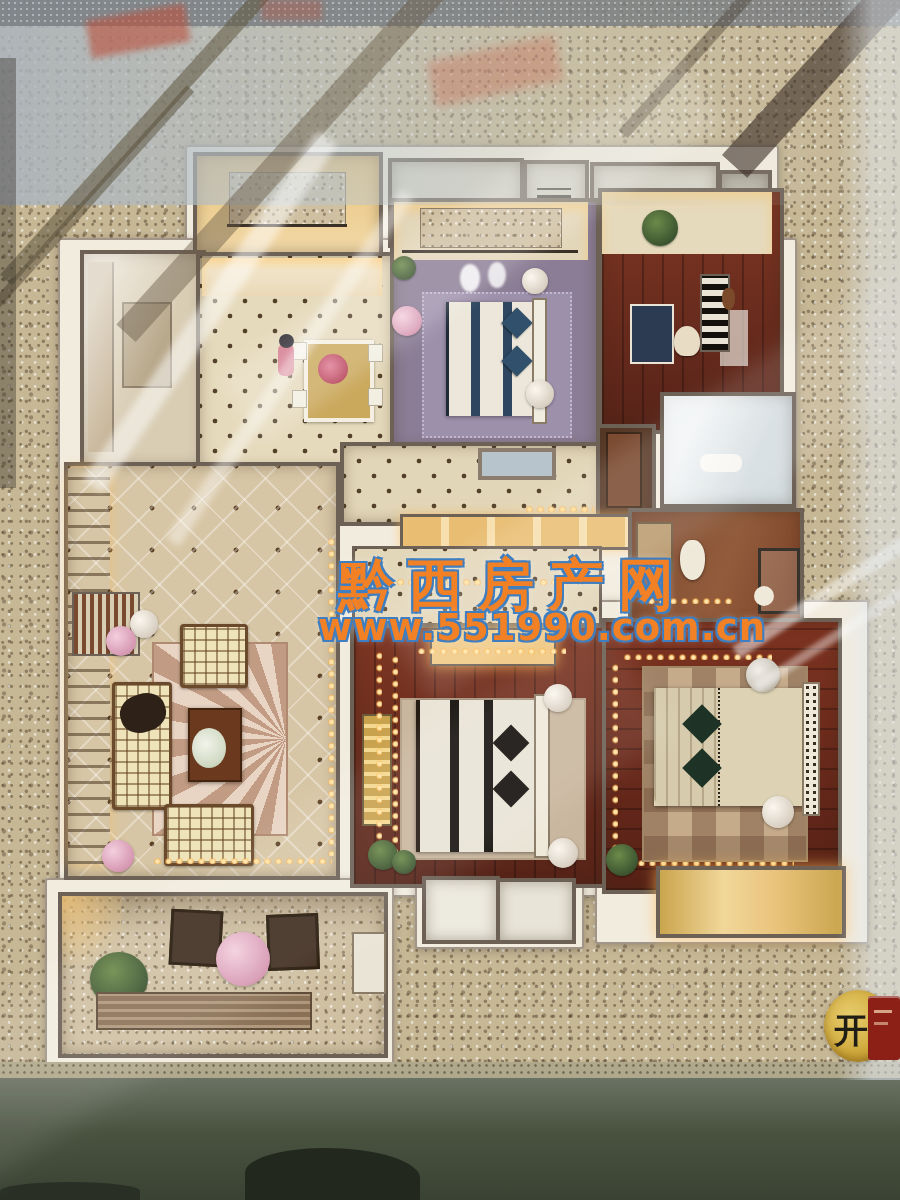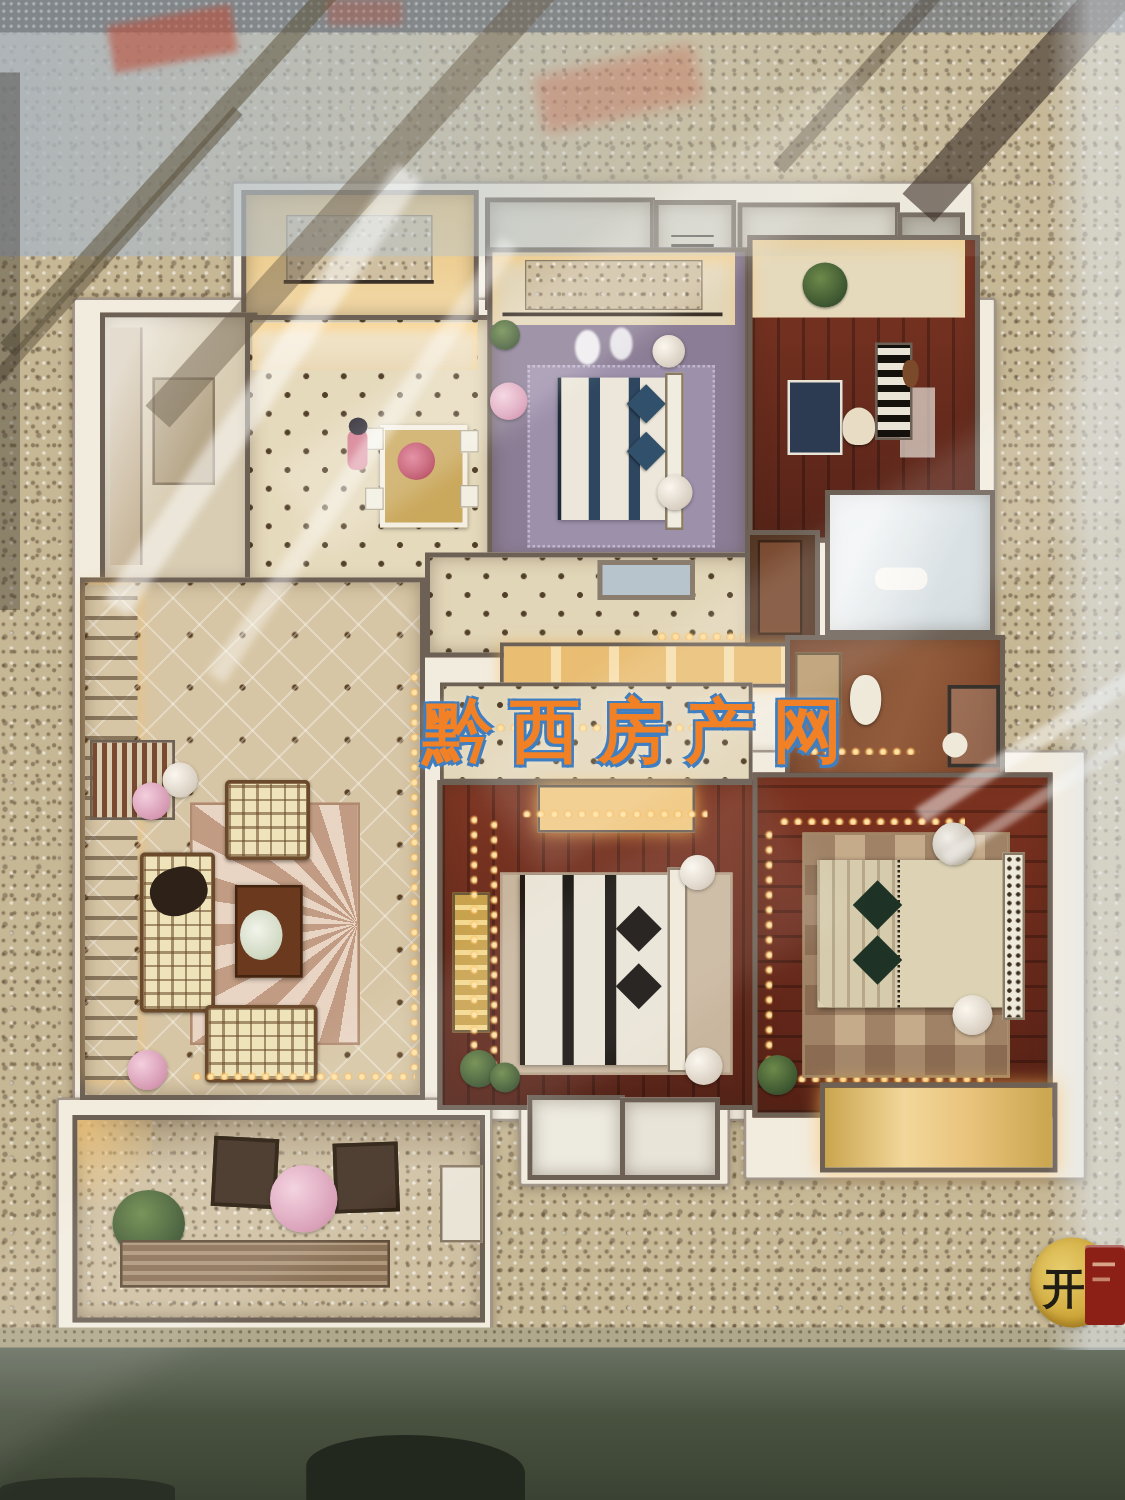--- a/index.html
+++ b/index.html
@@ -264,14 +264,15 @@
 
   <div class="sign-oval" style="left:824px;top:990px;width:68px;height:72px;">
     <span class="sign-char" style="left:10px;top:18px;font-size:34px;">开</span>
   </div>
   <div class="a" style="left:868px;top:996px;width:32px;height:64px;background:#8c1f16;border-radius:3px;z-index:23;box-shadow:inset 0 2px 0 rgba(255,255,255,.35);">
     <div class="a" style="left:6px;top:14px;width:18px;height:3px;background:rgba(255,235,200,.65);"></div>
     <div class="a" style="left:6px;top:26px;width:14px;height:3px;background:rgba(255,235,200,.5);"></div>
   </div>
 
   <div class="wm" style="left:318px;top:548px;width:390px;font-size:56px;letter-spacing:14px;">黔西房产网</div>
+  <div class="wm" style="left:318px;top:606px;width:390px;font-size:37px;letter-spacing:1px;">www.551990.com.cn</div>
 
 </div>
 
 </body></html>

